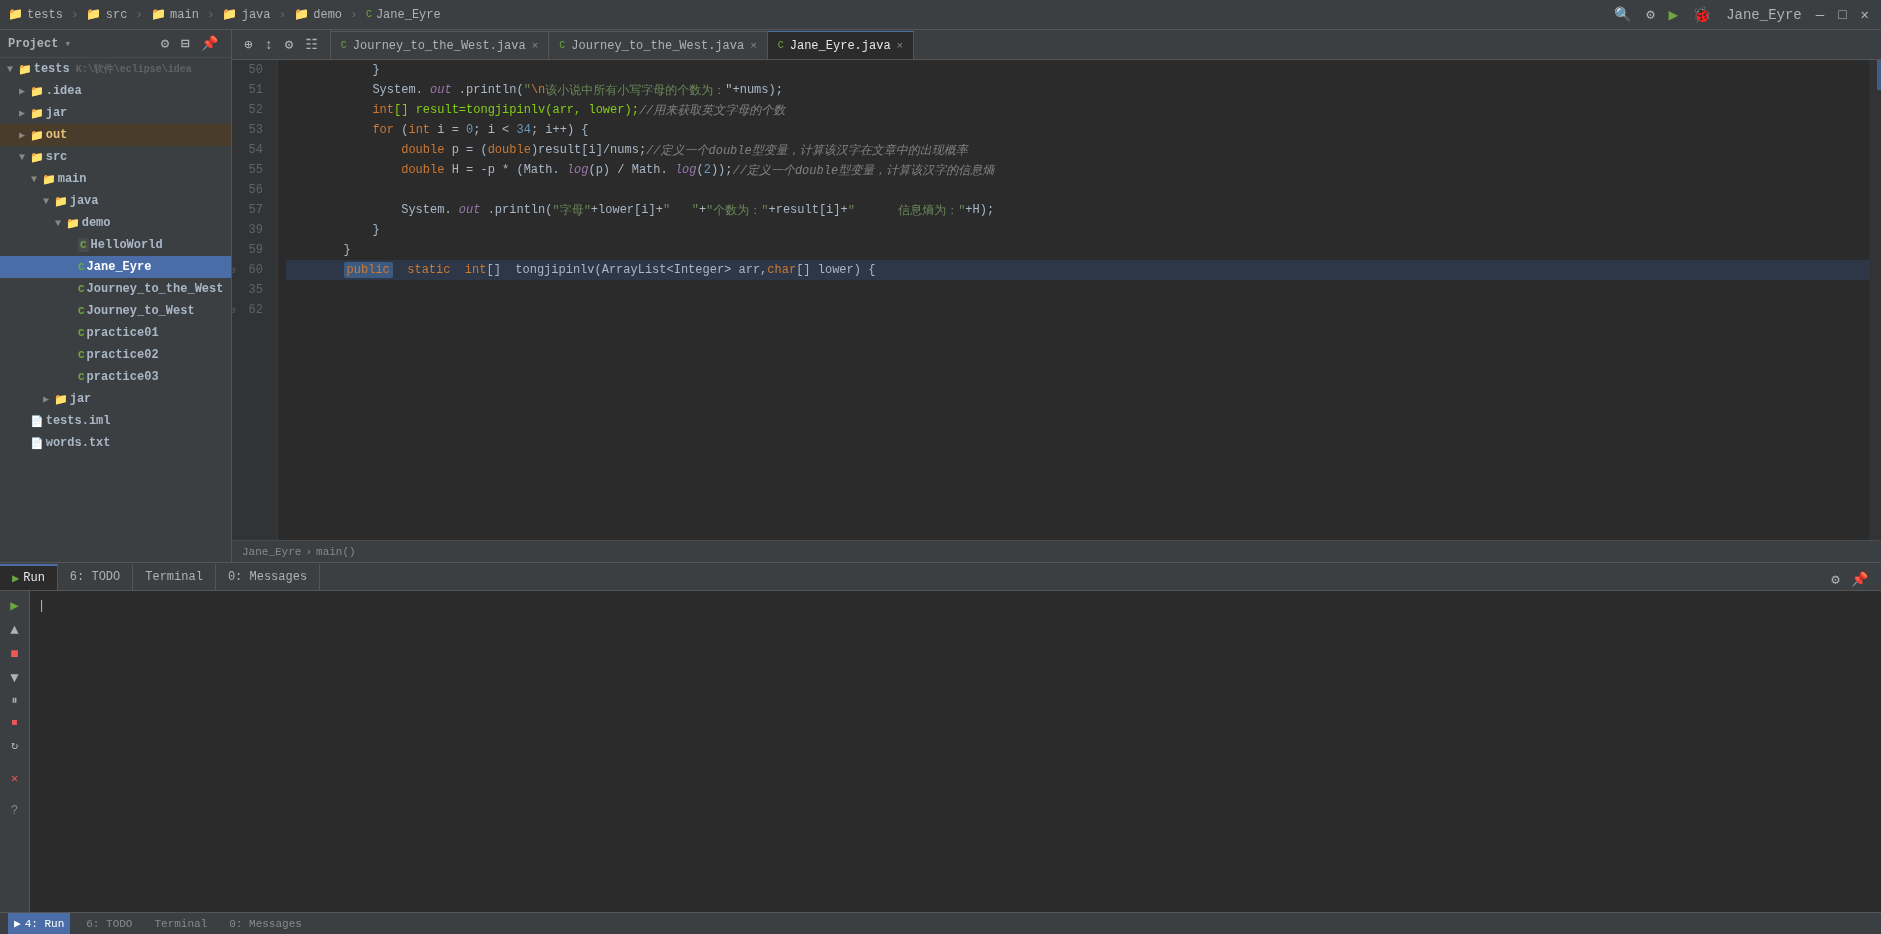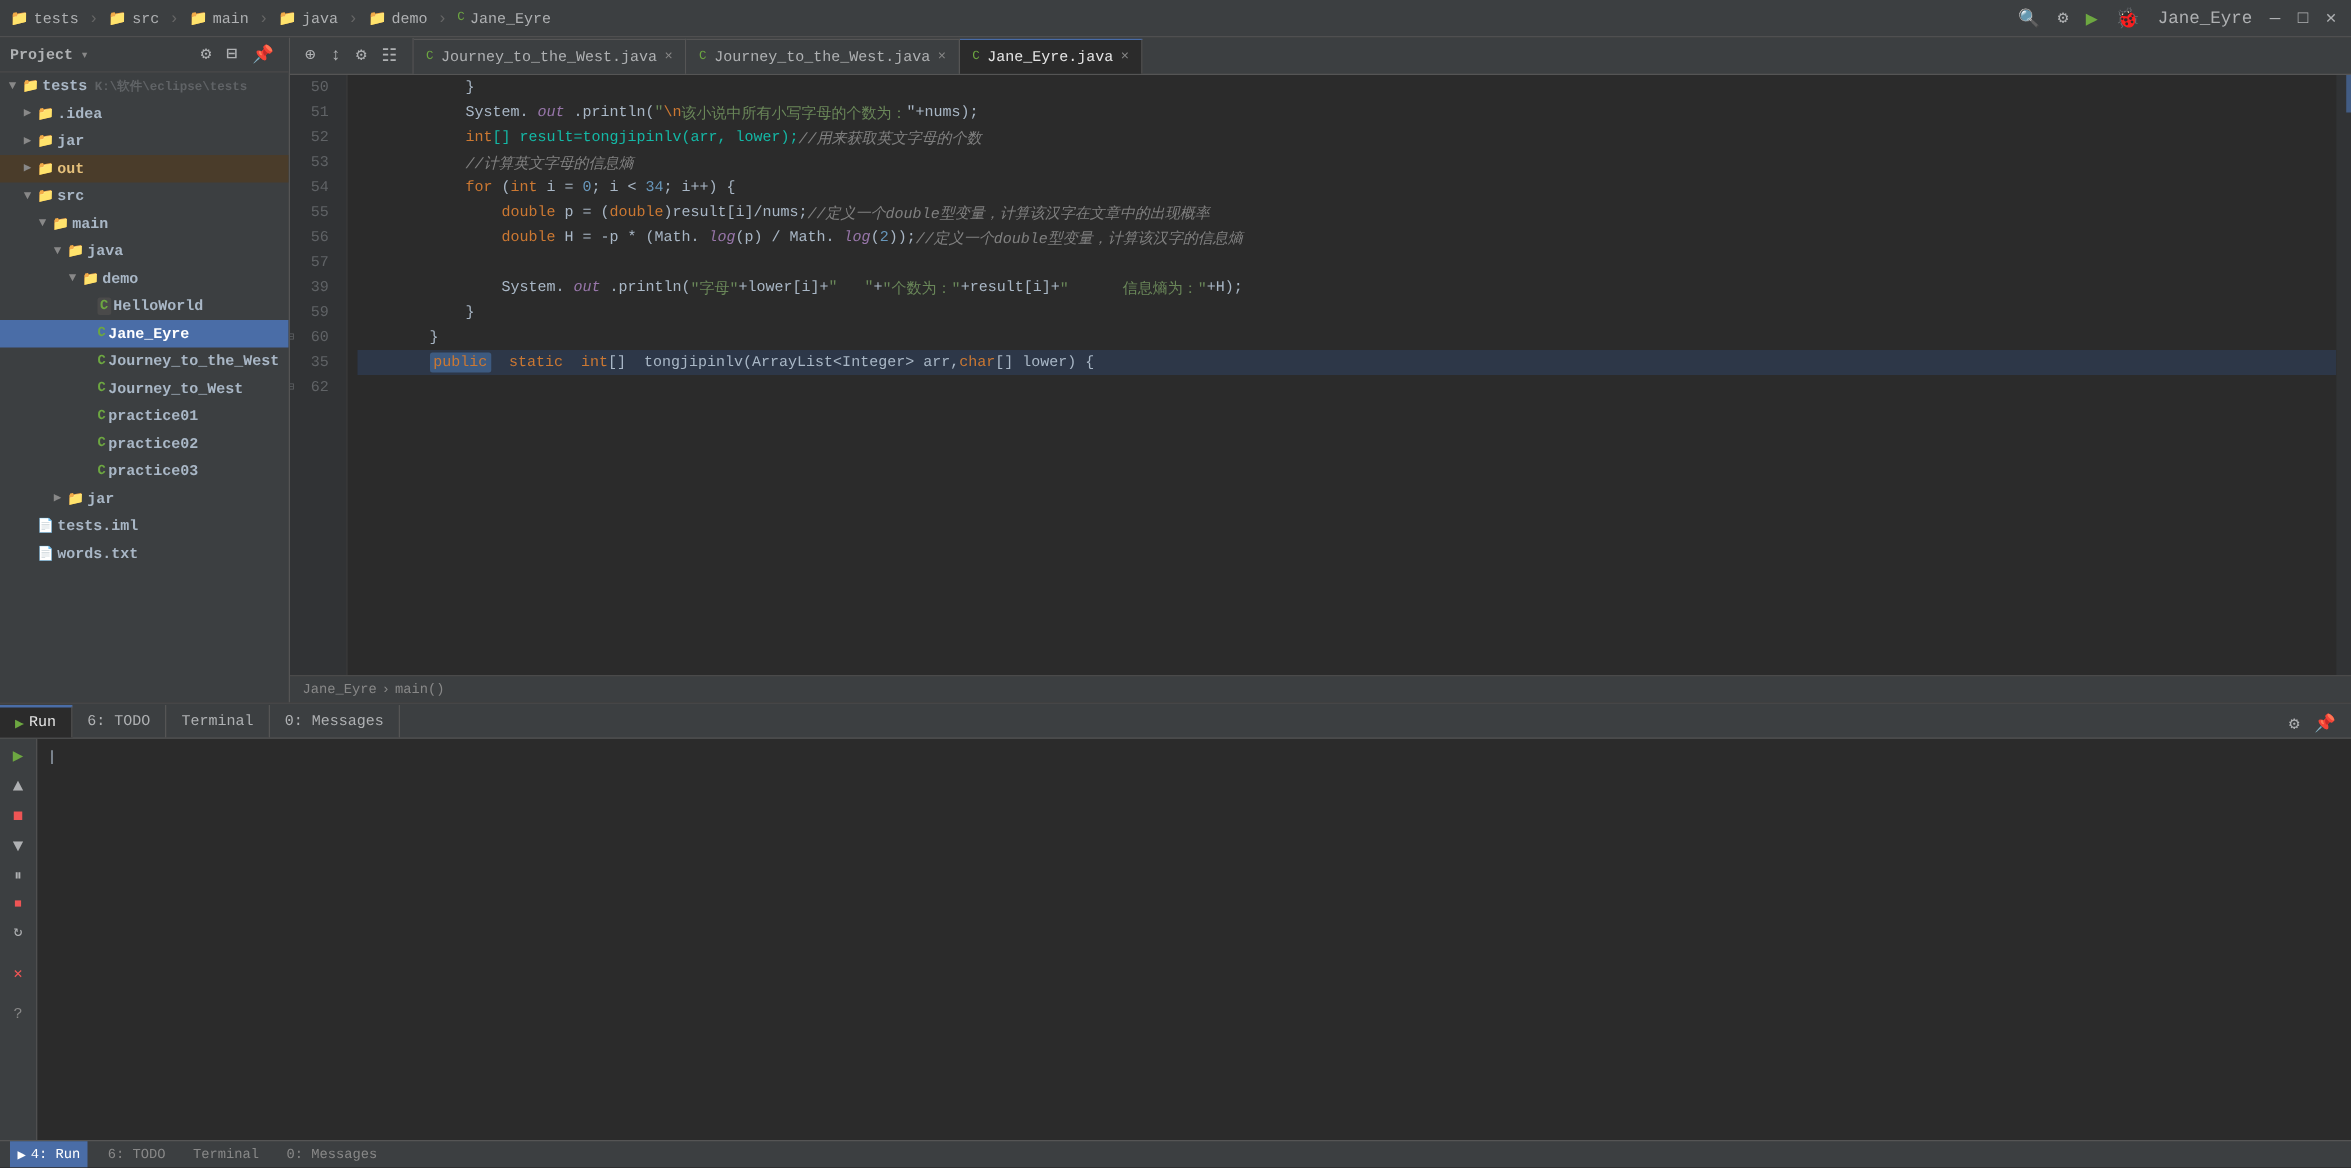--- a/index.html
+++ b/index.html
@@ -394,21 +394,21 @@
         <span class="icon-btn">📌</span>
       </div>
     </div>
 
     <div class="tree">
 
       <div class="tree-item" style="padding-left:4px;">
         <span class="tree-arrow">▼</span>
         <span class="tree-icon folder-icon">📁</span>
         <span>tests</span>
-        <span style="color:#606366;font-size:10px;margin-left:4px;">K:\软件\eclipse\tests</span>
+        <span style="color:#606366;font-size:10px;margin-left:4px;">K:\软件\eclipse\idea</span>
       </div>
 
       <div class="tree-item indent1">
         <span class="tree-arrow">▶</span>
         <span class="tree-icon folder-icon">📁</span>
         <span>.idea</span>
       </div>
 
       <div class="tree-item indent1">
         <span class="tree-arrow">▶</span>
@@ -556,24 +556,21 @@
       </div>
 
       <div class="code-area">
         <div class="code-line">
           <span style="color:#a9b7c6;">            }</span>
         </div>
         <div class="code-line">
           <span style="color:#a9b7c6;">            </span><span style="color:#a9b7c6;">System</span><span style="color:#a9b7c6;">. </span><span style="color:#9876aa;font-style:italic;">out</span><span style="color:#a9b7c6;"> .println(</span><span style="color:#6a8759;">"</span><span style="color:#cc7832;">\n</span><span style="color:#6a8759;">该小说中所有小写字母的个数为：</span><span style="color:#a9b7c6;">"</span><span style="color:#a9b7c6;">+nums);</span>
         </div>
         <div class="code-line">
-          <span style="color:#a9b7c6;">            </span><span class="kw">int</span><span style="color:#14b8a6;">[] result=tongjipinlv(arr, lower);</span><span class="comment">//用来获取英文字母的个数</span>
-        </div>
-        <div class="code-line">
-          <span class="comment">            //计算英文字母的信息熵</span>
+          <span style="color:#a9b7c6;">            </span><span class="kw">int</span><span style="color:#84cc16;">[] result=tongjipinlv(arr, lower);</span><span class="comment">//用来获取英文字母的个数</span>
         </div>
         <div class="code-line">
           <span style="color:#a9b7c6;">            </span><span class="kw">for</span><span style="color:#a9b7c6;"> (</span><span class="kw">int</span><span style="color:#a9b7c6;"> i = </span><span class="num">0</span><span style="color:#a9b7c6;">; i &lt; </span><span class="num">34</span><span style="color:#a9b7c6;">; i++) {</span>
         </div>
         <div class="code-line">
           <span style="color:#a9b7c6;">                </span><span class="kw">double</span><span style="color:#a9b7c6;"> p = (</span><span class="kw">double</span><span style="color:#a9b7c6;">)result[i]/nums;</span><span class="comment">//定义一个double型变量，计算该汉字在文章中的出现概率</span>
         </div>
         <div class="code-line">
           <span style="color:#a9b7c6;">                </span><span class="kw">double</span><span style="color:#a9b7c6;"> H = -p * (Math. </span><span style="color:#9876aa;font-style:italic;">log</span><span style="color:#a9b7c6;">(p) / Math. </span><span style="color:#9876aa;font-style:italic;">log</span><span style="color:#a9b7c6;">(</span><span class="num">2</span><span style="color:#a9b7c6;">));</span><span class="comment">//定义一个double型变量，计算该汉字的信息熵</span>
         </div>

